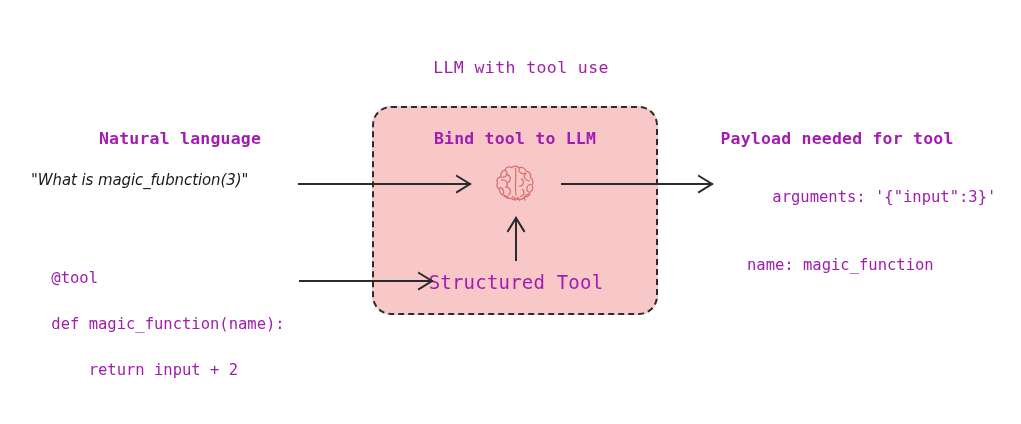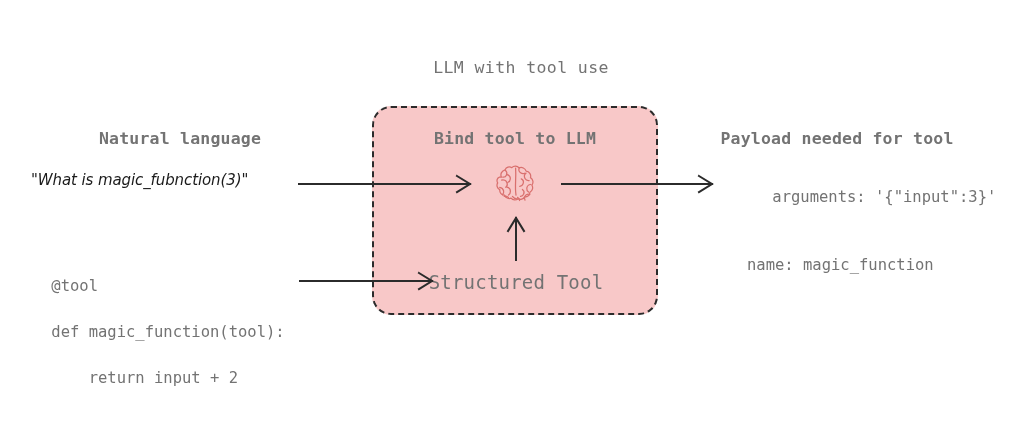--- a/index.html
+++ b/index.html
@@ -20,21 +20,21 @@
   .canvas {
     position: absolute;
     inset: 0;
   }
 
   
   .txt {
     position: absolute;
     white-space: pre;
     line-height: 1.32;
-    color: #737373;
+    color: #a21caf;
   }
   .center-x {
     transform: translateX(-50%);
     text-align: center;
   }
 
   
   .diagram-title {
     left: 521px;
     top: 57px;
@@ -90,21 +90,21 @@
     font-family: "DejaVu Sans", "Liberation Sans", sans-serif;
     font-size: 15px;
     font-style: italic;
     letter-spacing: -0.1px;
     color: #1b1b1b;
   }
 
   
   .code-block {
     left: 14px;
-    top: 252px;
+    top: 244px;
     font-size: 15.5px;
     line-height: 1.48;
   }
 
   
   .payload-block {
     left: 735px;
     top: 164px;
     font-size: 15.5px;
     line-height: 1.45;
@@ -163,21 +163,21 @@
       <path d="M21.4 33.4c1.1 1.6 2.9 2.5 4.8 2.4"></path>
     </svg>
   </div>
 
   <div class="txt center-x structured-tool">Structured Tool</div>
 
   <div class="txt nl-quote">"What is magic_fubnction(3)"</div>
 
   <div class="txt code-block">
     <span>@tool</span><br>
-    <span>def magic_function(tool):</span><br>
+    <span>def magic_function(name):</span><br>
     <span>    return input + 2</span>
   </div>
 
   <div class="txt payload-block">
     <span>arguments: '{"input":3}'</span><br>
     <span class="payload-line-2">name: magic_function</span>
   </div>
 
   <svg class="arrow-layer" viewBox="0 0 1021 424" xmlns="http://www.w3.org/2000/svg">
     <g stroke="#2b2b2b" stroke-width="2" fill="none" stroke-linecap="square">

